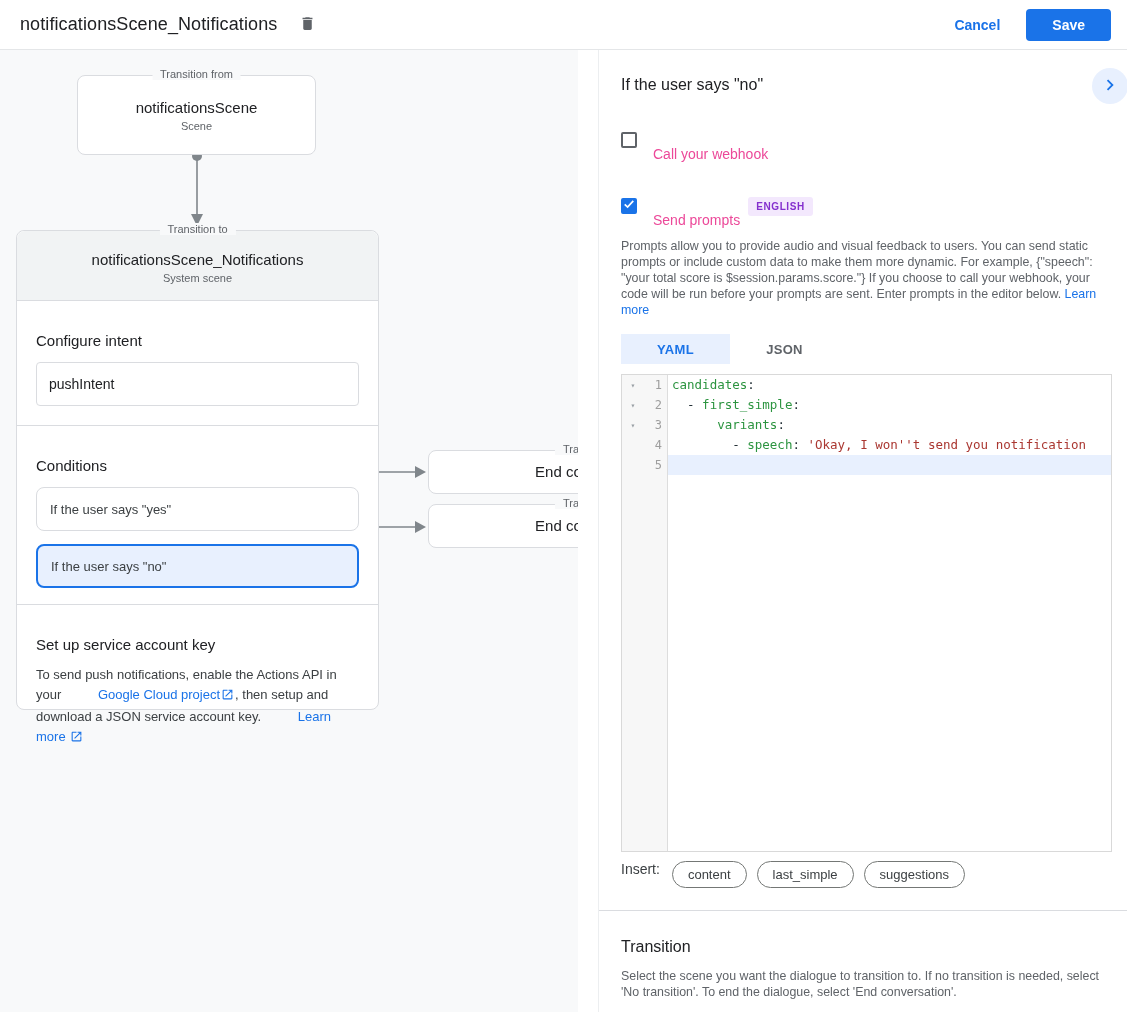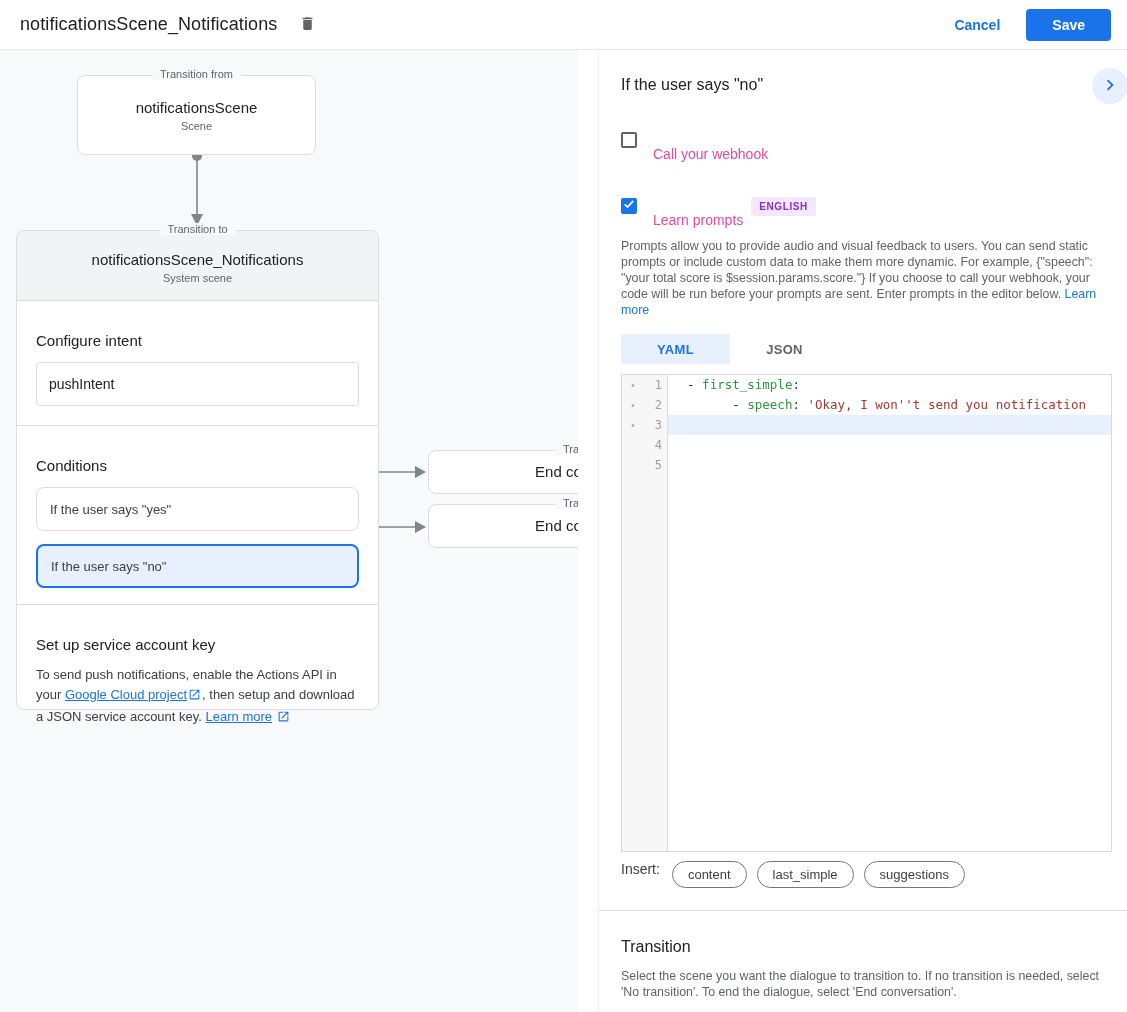--- a/index.html
+++ b/index.html
@@ -41,21 +41,21 @@
   .sec-label { font-size:15px; color:#202124; }
   .intent-input { margin-top:13px; height:44px; border:1px solid #dadce0; border-radius:4px;
     display:flex; align-items:center; padding:0 12px; font-size:14px; background:#fff; }
   .sec-divider { border-top:1px solid #dadce0; margin-top:19px; }
   .cond-row { margin-top:13px; height:44px; border:1px solid #dadce0; border-radius:8px;
     display:flex; align-items:center; padding:0 13px; font-size:13px; color:#3c4043;
     background:#fff; cursor:pointer; }
   .cond-row.selected { border:2px solid #1a73e8; background:#e8f0fe; }
   .svc-title { font-size:15px; }
   .svc-text { margin-top:12px; font-size:13px; line-height:20px; color:#3c4043; }
-  .svc-text a { color:#1a73e8; text-decoration:underline; cursor:pointer; }
+  .svc-text a { color:#1a73e8; cursor:pointer;margin-left:33px; }
   .ext-icon { display:inline-block; vertical-align:-2px; margin:0 1px; }
 
   .end-box { position:absolute; width:330px; height:44px; background:#fff; border:1px solid #dadce0;
     border-radius:8px; text-align:center; }
   .end-box .end-label { margin-top:12px; font-size:15px; color:#202124; }
   .conn-svg { position:absolute; inset:0; pointer-events:none; }
 
   
   .panel-title-row { position:relative; padding-top:26px; }
   .panel-title { font-size:16px; color:#202124; }
@@ -204,21 +204,21 @@
     </div>
 
     <div class="check-row second">
       <span class="checkbox checked">
         <span>
           <svg width="14" height="14" viewBox="0 0 18 18">
               <polyline points="3.5,9.5 7.2,13 14.5,5" fill="none" stroke="#fff" stroke-width="2.2"></polyline>
             </svg>
         </span>
       </span>
-      <span class="check-label">Learn prompts</span>
+      <span class="check-label">Send prompts</span>
       <span class="lang-badge">ENGLISH</span>
     </div>
 
     <div class="prompts-desc"><span>Prompts allow you to provide audio and visual feedback to users. You can send static prompts or include custom data to make them more dynamic. For example, {"speech": "your total score is $session.params.score."} If you choose to call your webhook, your code will be run before your prompts are sent. Enter prompts in the editor below. </span><a class="link">Learn more</a></div>
 
     <div class="tabs">
       <div class="tab active">YAML</div>
       <div class="tab">JSON</div>
     </div>
 
@@ -239,21 +239,23 @@
           <div class="gutter-row">
             <span class="fold"></span>
             <span class="lnum">4</span>
           </div>
           <div class="gutter-row">
             <span class="fold"></span>
             <span class="lnum">5</span>
           </div>
         </div>
       <div class="code-col" id="editor-rows">
+          <div class="code-row"><span class="tok-key">candidates</span><span class="tok-plain">:</span></div>
           <div class="code-row"><span class="tok-plain">  - </span><span class="tok-key">first_simple</span><span class="tok-plain">:</span></div>
+          <div class="code-row"><span class="tok-plain">      </span><span class="tok-key">variants</span><span class="tok-plain">:</span></div>
           <div class="code-row"><span class="tok-plain">        - </span><span class="tok-key">speech</span><span class="tok-plain">: </span><span class="tok-str">'Okay, I won''t send you notification</span></div>
           <div class="code-row active"></div>
         </div>
     </div>
 
     <div class="insert-row">
       <span class="insert-label">Insert:</span>
       <button class="chip">content</button>
       <button class="chip">last_simple</button>
       <button class="chip">suggestions</button>

